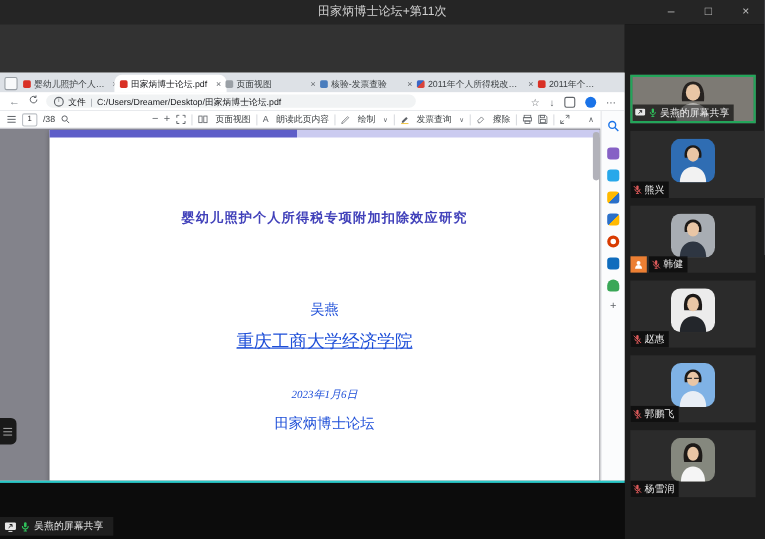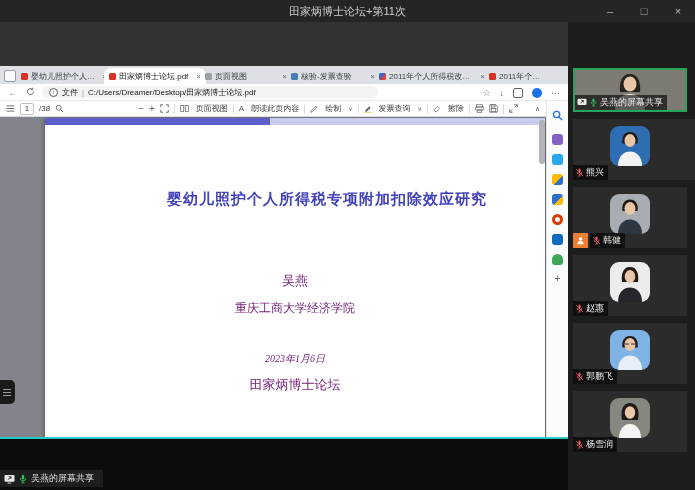--- a/index.html
+++ b/index.html
@@ -62,24 +62,24 @@
   .chev{font-size:6px;color:#5f6368;}
   .zoomtxt{font-size:10px;color:#5f6368;}
 
   
   .pdfcontent{position:absolute;left:0;top:51px;width:546px;height:320px;background:#83838b;overflow:hidden;}
   .page{position:absolute;left:45px;top:1px;width:500px;height:330px;background:#fff;
         box-shadow:0 1px 5px rgba(0,0,0,.45);}
   .band-l{position:absolute;left:0;top:0;width:225px;height:7px;background:#5e5ec8;}
   .band-r{position:absolute;left:225px;top:0;width:275px;height:7px;background:#cbcbf0;}
   .slide-line{position:absolute;left:0;width:100%;text-align:center;
-              font-family:"Liberation Serif","DejaVu Serif",serif;color:#701a75;}
-  .sl-title{top:72px;font-size:15px;color:#4141ba;letter-spacing:1px;font-weight:bold;margin-left:32px;}
+              font-family:"Liberation Serif","DejaVu Serif",serif;color:#1d4ed8;}
+  .sl-title{top:72px;font-size:12px;color:#4141ba;letter-spacing:1px;font-weight:bold;}
   .sl-author{top:154px;font-size:13px;}
-  .sl-affil{top:182px;font-size:12px;}
+  .sl-affil{top:182px;font-size:16px;text-decoration:underline;}
   .sl-date{top:234px;font-size:10px;font-style:italic;}
   .sl-event{top:258px;font-size:13px;}
   .vscroll-thumb{position:absolute;left:539px;top:3px;width:6px;height:44px;border-radius:3px;background:#b2b2ba;}
 
   
   .sidestrip{position:absolute;left:546px;top:35px;width:22px;height:336px;background:#fbfcfd;
              border-left:1px solid #e4e6e8;box-sizing:border-box;display:flex;flex-direction:column;
              align-items:center;padding-top:6px;gap:9px;}
   .app-ic{width:11px;height:11px;border-radius:3px;}
   .plus-ic{color:#5f6368;font-size:10px;line-height:10px;}

